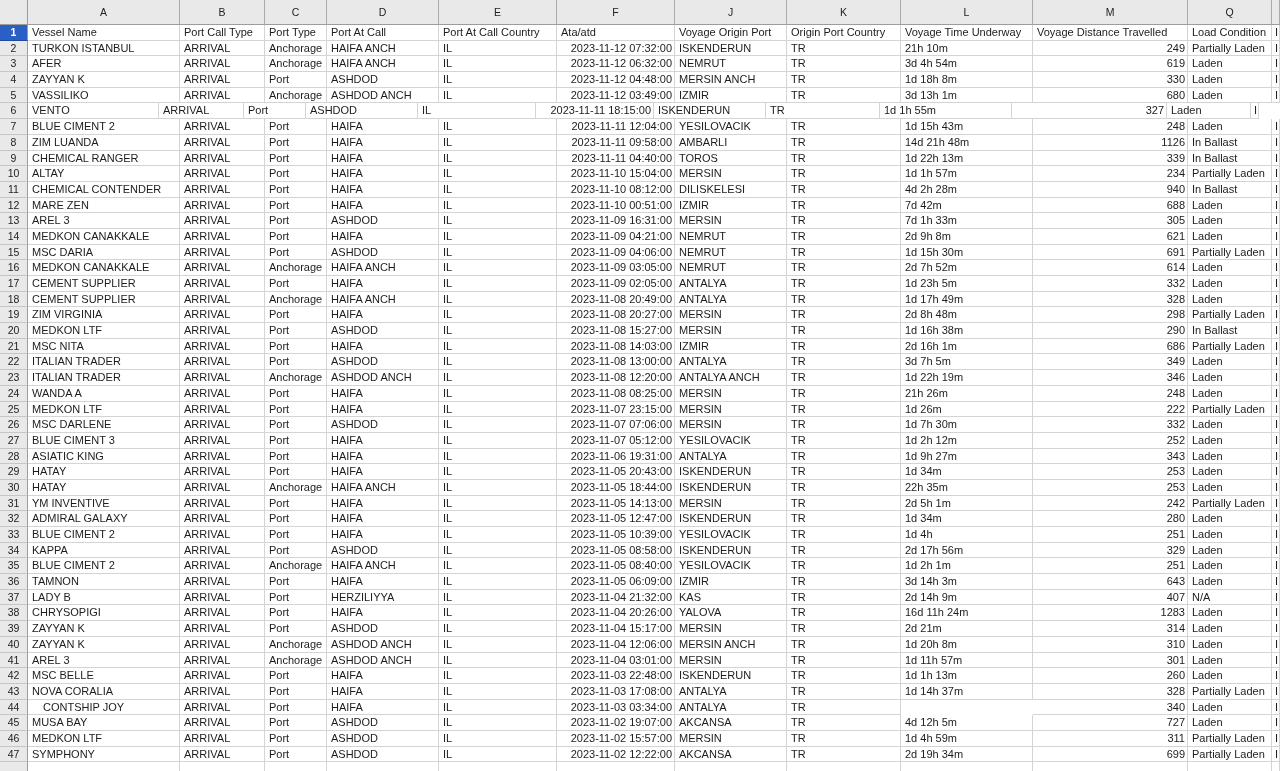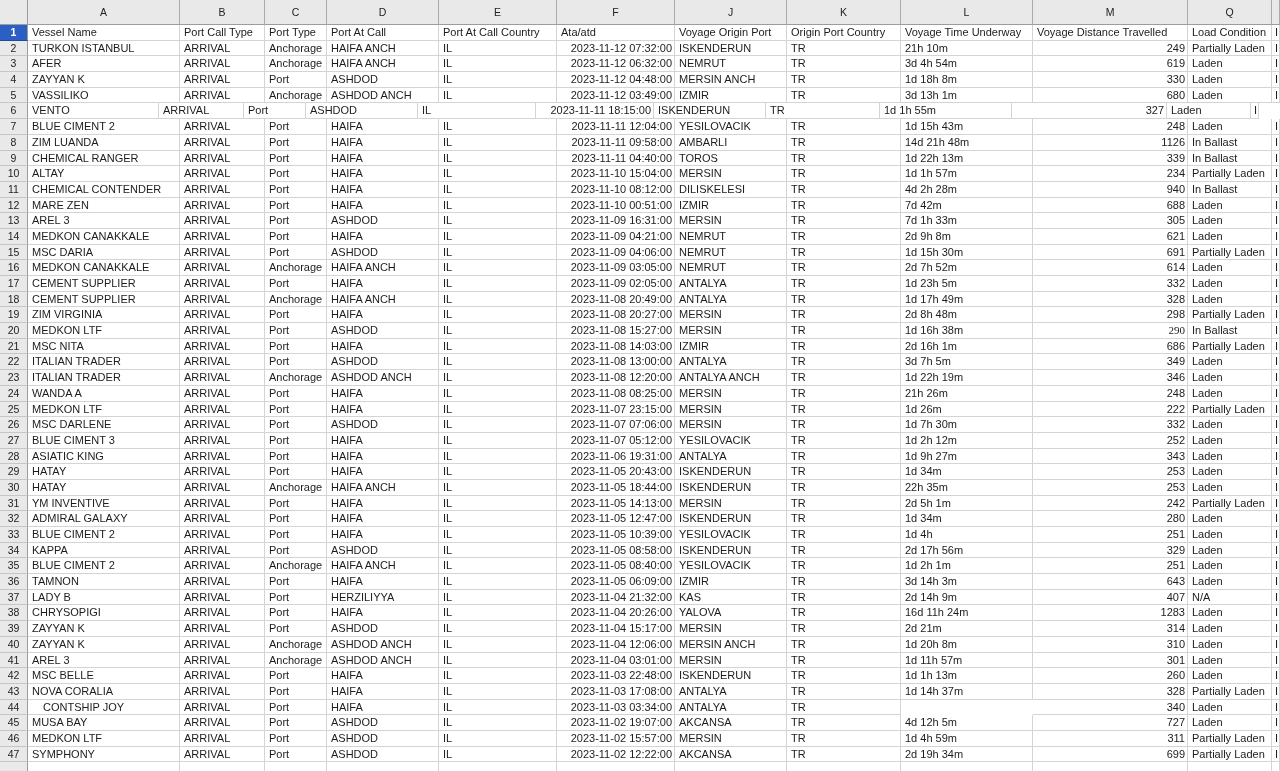--- a/index.html
+++ b/index.html
@@ -347,21 +347,21 @@
         <div class="rownum">20</div>
         <div class="cell" style="width: 152px;">MEDKON LTF</div>
         <div class="cell" style="width: 85px;">ARRIVAL</div>
         <div class="cell" style="width: 62px;">Port</div>
         <div class="cell" style="width: 112px;">ASHDOD</div>
         <div class="cell" style="width: 118px;">IL</div>
         <div class="cell ar" style="width: 118px;">2023-11-08 15:27:00</div>
         <div class="cell" style="width: 112px;">MERSIN</div>
         <div class="cell" style="width: 114px;">TR</div>
         <div class="cell" style="width: 132px;">1d 16h 38m</div>
-        <div class="cell ar" style="width: 155px; font-family: Liberation Serif, serif;">290</div>
+        <div class="cell ar" style="width: 155px;">290</div>
         <div class="cell" style="width: 84px;">In Ballast</div>
         <div class="cell sliver" style="width: 8px;">I</div>
       </div>
       <div class="row">
         <div class="rownum">21</div>
         <div class="cell" style="width: 152px;">MSC NITA</div>
         <div class="cell" style="width: 85px;">ARRIVAL</div>
         <div class="cell" style="width: 62px;">Port</div>
         <div class="cell" style="width: 112px;">HAIFA</div>
         <div class="cell" style="width: 118px;">IL</div>

